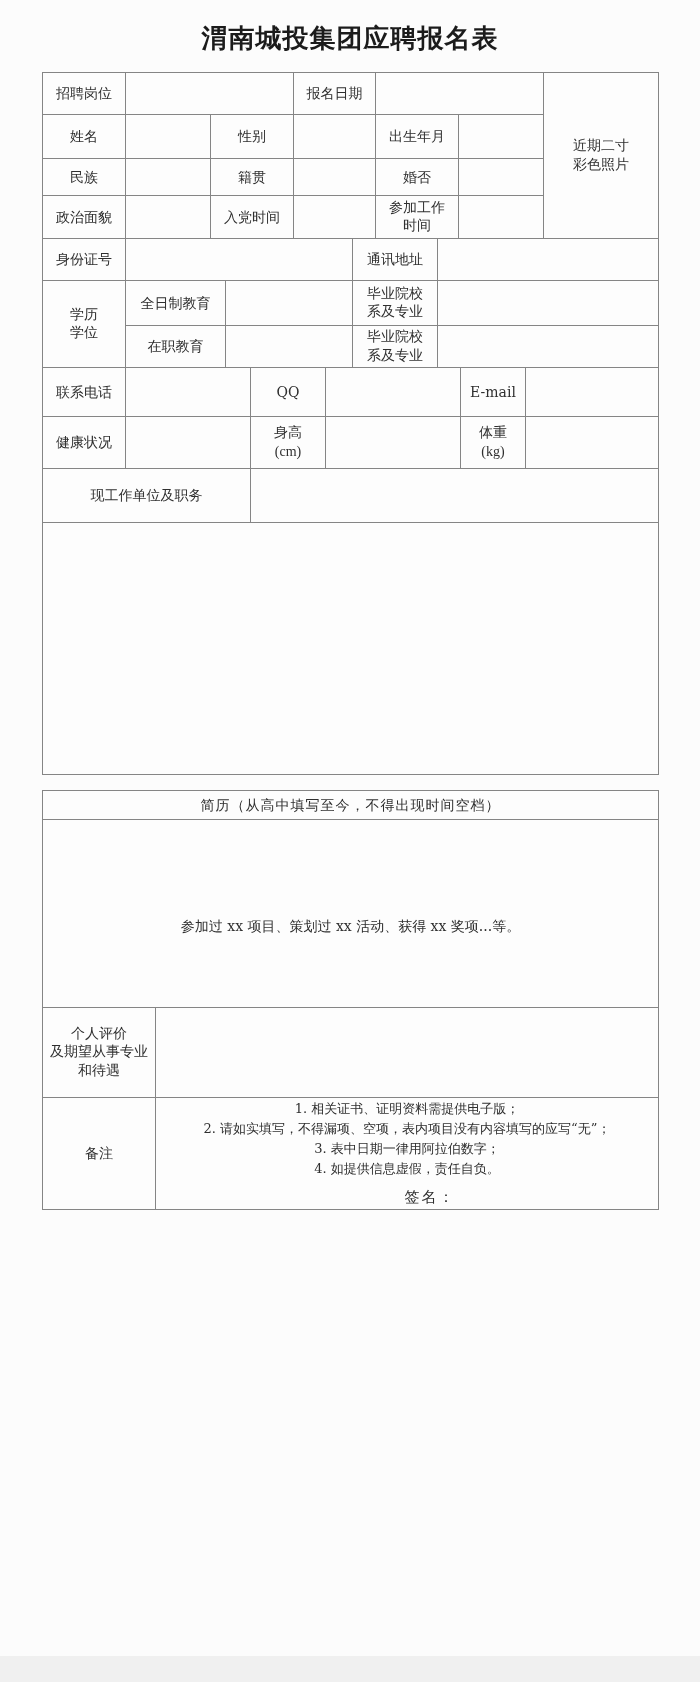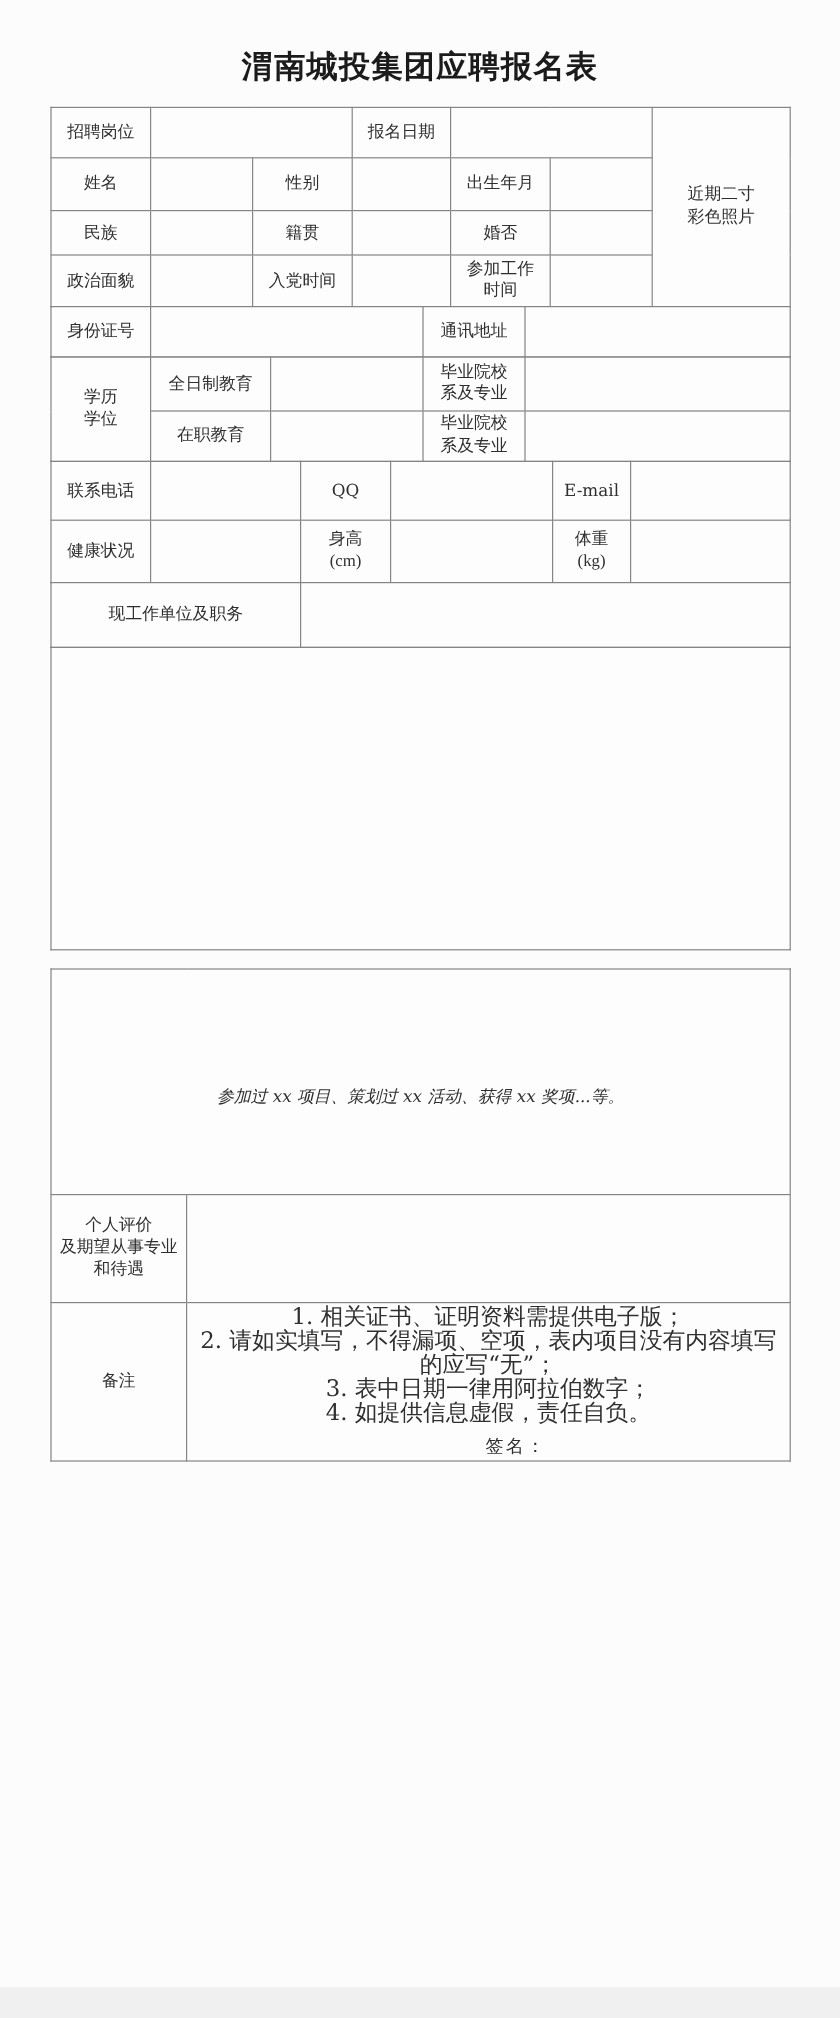--- a/index.html
+++ b/index.html
@@ -7,21 +7,21 @@
   body {
     width: 700px; height: 1682px;
     background: #fcfcfc;
     font-family: "DejaVu Serif", "Liberation Serif", serif;
     color: #2f2f2f;
     position: relative;
     overflow: hidden;
   }
   .page-title {
     margin: 0 0 16px 0;
-    padding-top: 38px;
+    padding-top: 21px;
     text-align: center;
     font-size: 26px;
     font-weight: bold;
     letter-spacing: 1px;
     color: #1b1b1b;
   }
   table.form-table {
     border-collapse: collapse;
     table-layout: fixed;
     margin-left: 42px;
@@ -41,27 +41,27 @@
   td.ml { white-space: pre-line; font-family: Liberation Serif, serif; }
   td.fill { background: #fdfdfd; }
   td.sec-head { font-size: 14px; letter-spacing: 1px; }
   td.dbl { border-top: 3px double #8f8f8f; border-bottom: 3px double #8f8f8f; }
   td.content-cell {
     text-align: left;
     vertical-align: top;
     padding: 14px 18px 0 20px;
     font-size: 14px;
   }
-  td.content-cell.pad-more { padding-top: 26px; font-style: italic; }
+  td.content-cell.pad-more { padding-top: 26px; }
   .remarks-cell {
     text-align: left;
     vertical-align: top;
     padding: 7px 8px 0 12px;
   }
-  .remark-line { font-size: 19px; line-height: 20px; white-space: pre-line; }
+  .remark-line { font-size: 13px; line-height: 20px; white-space: pre-line; }
   .signature-line {
     margin-top: 9px;
     text-align: center;
     padding-left: 46px;
     font-size: 15px;
     letter-spacing: 2px;
   }
   .gap { height: 15px; }
   .bottom-strip {
     position: absolute;
@@ -223,20 +223,23 @@
   </table>
 
 <div class="gap"></div>
 
 <table class="form-table">
   <colgroup>
     <col style="width:113px">
       <col style="width:503px">
   </colgroup>
   <tbody>
+      <tr style="height:29px">
+    <td class="sec-head dbl" colspan="2">简历（从高中填写至今，不得出现时间空档）</td>
+  </tr>
   <tr style="height:188px">
     <td class="fill content-cell pad-more" colspan="2">参加过 xx 项目、策划过 xx 活动、获得 xx 奖项...等。</td>
   </tr>
   <tr style="height:90px">
     <td class="ml">个人评价
 及期望从事专业
 和待遇</td>
     <td class="fill"></td>
   </tr>
   <tr style="height:112px">

